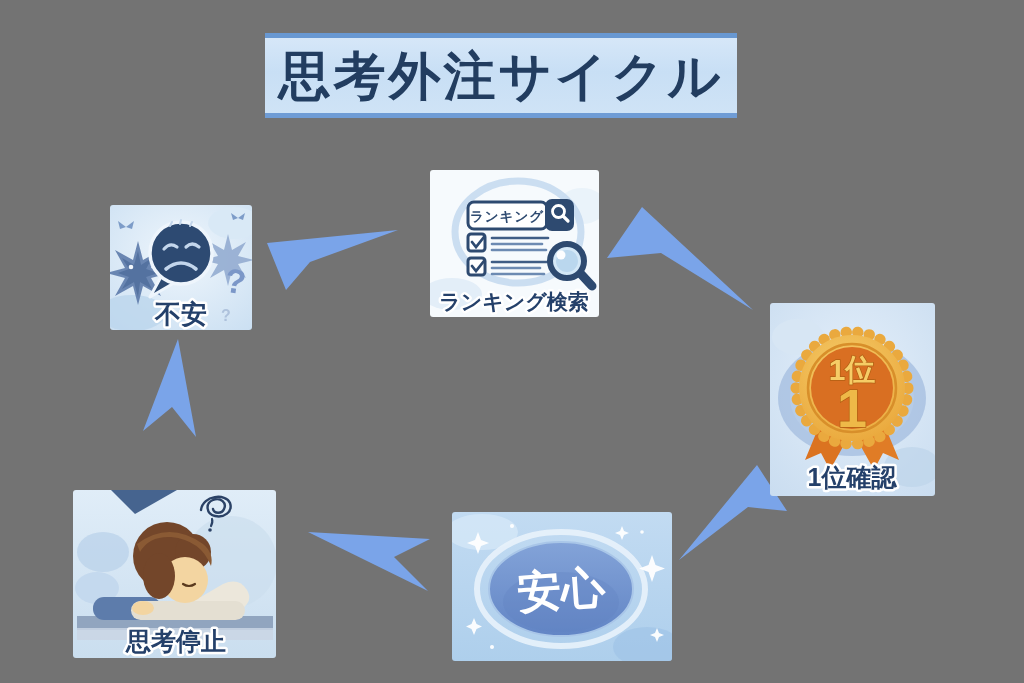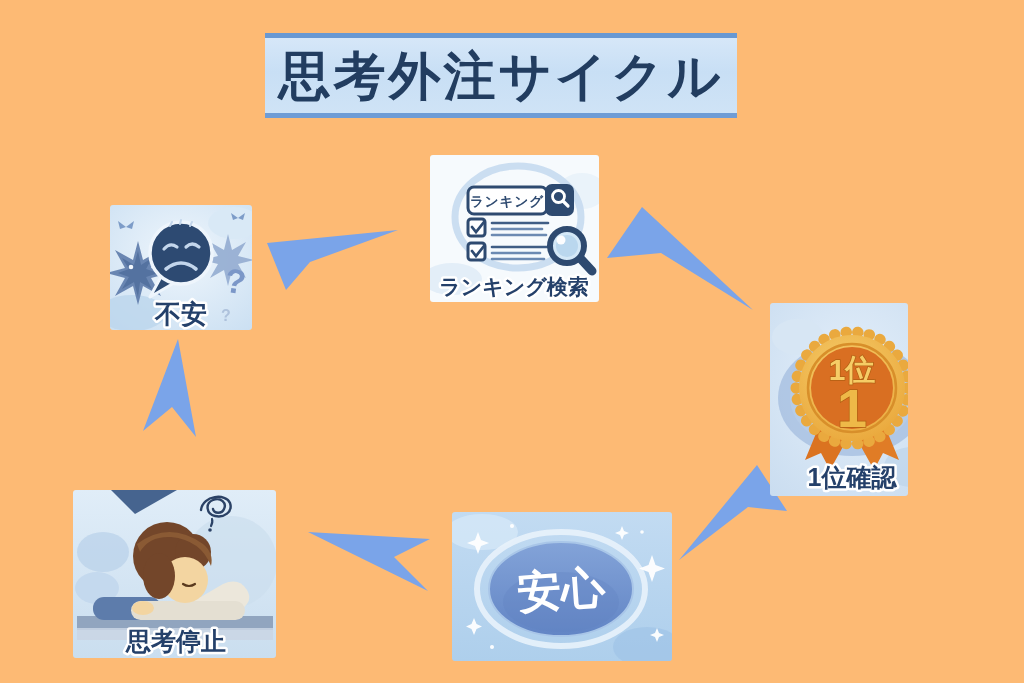--- a/index.html
+++ b/index.html
@@ -1,17 +1,17 @@
 <!DOCTYPE html>
 <html><head>
 <meta charset="utf-8">
 <style>
   html,body{margin:0;padding:0;background:#fff;}
   .page{
-    position:relative;width:1024px;height:683px;background:#fdba74;overflow:hidden;
+    position:relative;width:1024px;height:683px;background:#737373;overflow:hidden;
     font-family:"Liberation Sans",sans-serif;
   }
   .banner{
     position:absolute;left:265px;top:33px;width:472px;height:85px;box-sizing:border-box;
     background:linear-gradient(180deg,#d6e7f8 0%,#c8dff5 45%,#cfe3f6 100%);
     border-top:5px solid #6898d2;border-bottom:5px solid #6f9cd5;
     display:flex;align-items:center;justify-content:center;
   }
   .banner h1{
     margin:0;font-size:52px;font-weight:bold;color:#223d60;letter-spacing:3px;line-height:1;
@@ -73,21 +73,21 @@
           <path d="M76 42 Q 82 36 89 42" stroke-width="3.2"></path>
           <path d="M56 64 Q 71 52 86 64" stroke-width="3.6"></path>
         </g>
       </g>
       <text x="125" y="88" text-anchor="middle" font-size="34" font-weight="bold" fill="#7b97c8" transform="rotate(8 125 80)">?</text>
       <text x="116" y="116" text-anchor="middle" font-size="16" font-weight="bold" fill="#a8bcd8" opacity="0.85">?</text>
       <text class="node-label" x="71" y="118" text-anchor="middle" font-size="26">不安</text>
     </svg>
   </figure>
 
-  <figure class="node" style="left:430px;top:155px;width:169px;height:147px;text-align:center;">
+  <figure class="node" style="left:430px;top:170px;width:169px;height:147px;text-align:center;">
     <svg width="169" height="147" viewBox="0 0 169 147">
       <rect x="0" y="0" width="169" height="147" fill="#f6fafd"></rect>
       <ellipse cx="22" cy="124" rx="30" ry="16" fill="#e3eef8"></ellipse>
       <ellipse cx="152" cy="36" rx="24" ry="18" fill="#eaf3fa"></ellipse>
       <ellipse cx="88" cy="62" rx="63" ry="51" fill="none" stroke="#c6daf0" stroke-width="7" opacity="0.9"></ellipse>
       <g>
         <rect x="38" y="32" width="79" height="27" rx="6" fill="#ffffff" stroke="#2e4a70" stroke-width="3"></rect>
         <text x="77" y="51" text-anchor="middle" font-size="13.5" font-weight="bold" fill="#2e4a70" letter-spacing="1">ランキング</text>
         <rect x="115" y="29" width="29" height="32" rx="7" fill="#2e4a70"></rect>
         <g stroke="#ffffff" fill="none" stroke-linecap="round">
@@ -112,21 +112,21 @@
           <line x1="150" y1="103" x2="162" y2="116" stroke="#2e4a70" stroke-width="9" stroke-linecap="round"></line>
           <circle cx="137" cy="91" r="17" fill="#d4e8f7" stroke="#2e4a70" stroke-width="6"></circle>
           <circle cx="137" cy="91" r="11" fill="#a9cce8" opacity="0.6"></circle>
           <circle cx="131" cy="85" r="4.5" fill="#ffffff" opacity="0.95"></circle>
         </g>
       </g>
       <text class="node-label" x="84" y="139" text-anchor="middle" font-size="21">ランキング検索</text>
     </svg>
   </figure>
 
-  <figure class="node" style="left:770px;top:303px;width:138px;height:193px;">
+  <figure class="node" style="left:770px;top:303px;width:165px;height:193px;">
     <svg width="165" height="193" viewBox="0 0 165 193">
       <defs>
         <radialGradient id="bgC" cx="50%" cy="40%" r="85%">
           <stop offset="0%" stop-color="#e4effa"></stop>
             <stop offset="100%" stop-color="#c7dbef"></stop>
         </radialGradient>
         <radialGradient id="goldGrad" cx="45%" cy="35%" r="80%">
           <stop offset="0%" stop-color="#f6cf6e"></stop>
             <stop offset="100%" stop-color="#e8a234"></stop>
         </radialGradient>

